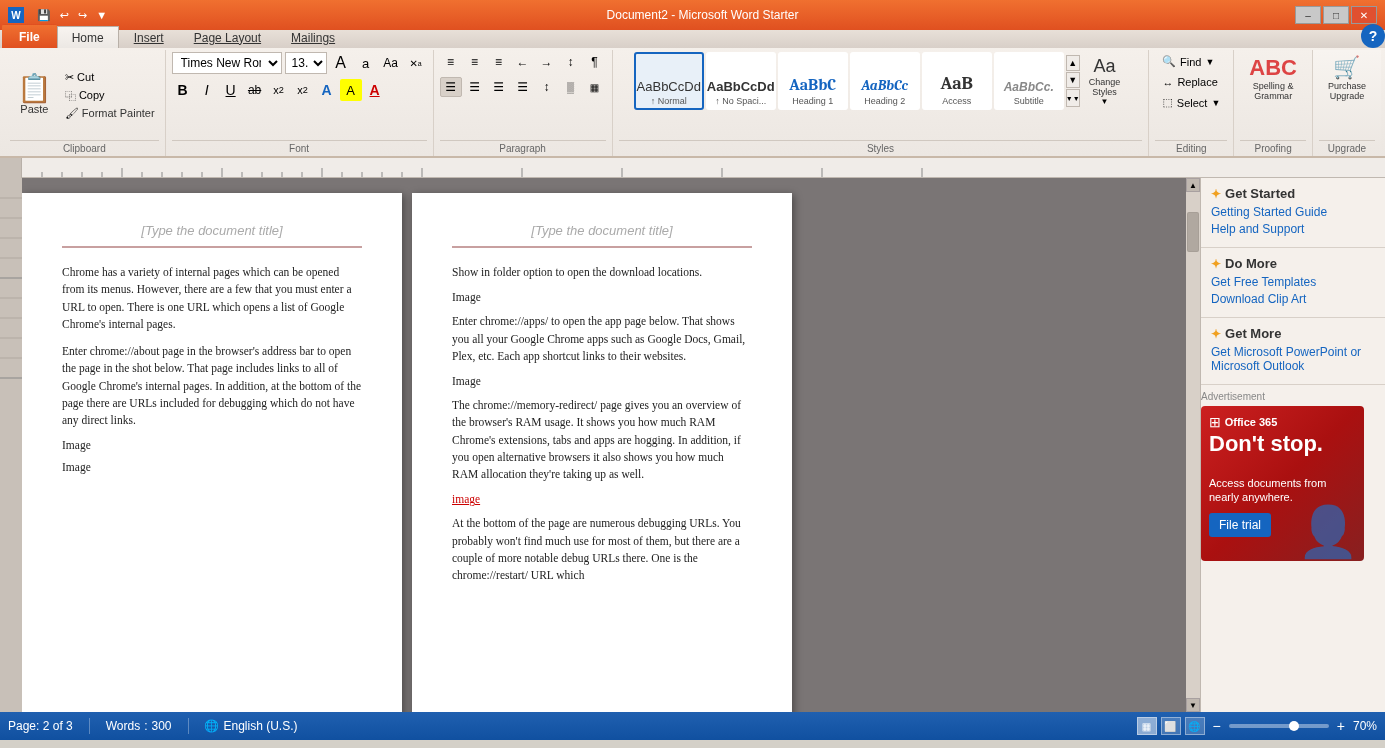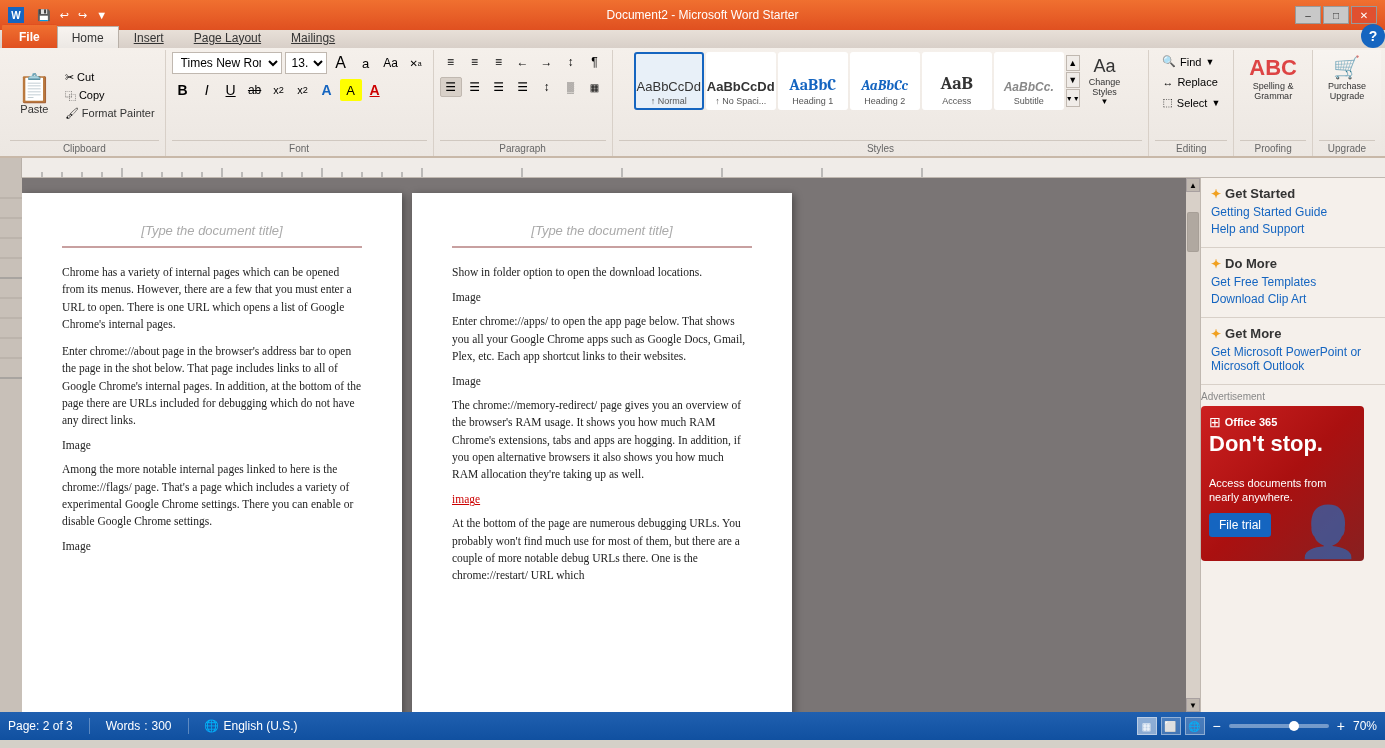--- a/index.html
+++ b/index.html
@@ -629,21 +629,20 @@
 
   <div class="doc-scroll-area">
     <div class="center-doc-area">
       <div class="pages-container">
 
         <div class="page">
           <div class="doc-title">[Type the document title]</div>
           <div class="doc-para">Chrome has a variety of internal pages which can be opened from its menus. However, there are a few that you must enter a URL to open. There is one URL which opens a list of Google Chrome's internal pages.</div>
           <div class="doc-para">Enter chrome://about page in the browser's address bar to open the page in the shot below. That page includes links to all of Google Chrome's internal pages. In addition, at the bottom of the page there are URLs included for debugging which do not have any direct links.</div>
           <div class="doc-image">Image</div>
-          <div class="doc-para">Among the more notable internal pages linked to here is the chrome://flags/ page. That's a page which includes a variety of experimental Google Chrome settings. There you can enable or disable Google Chrome settings.</div>
           <div class="doc-image">Image</div>
 
         </div>
 
         <div class="page">
           <div class="doc-title">[Type the document title]</div>
           <div class="doc-para">Show in folder option to open the download locations.</div>
           <div class="doc-image">Image</div>
           <div class="doc-para">Enter chrome://apps/ to open the app page below. That shows you all your Google Chrome apps such as Google Docs, Gmail, Plex, etc. Each app shortcut links to their websites.</div>
           <div class="doc-image">Image</div>

